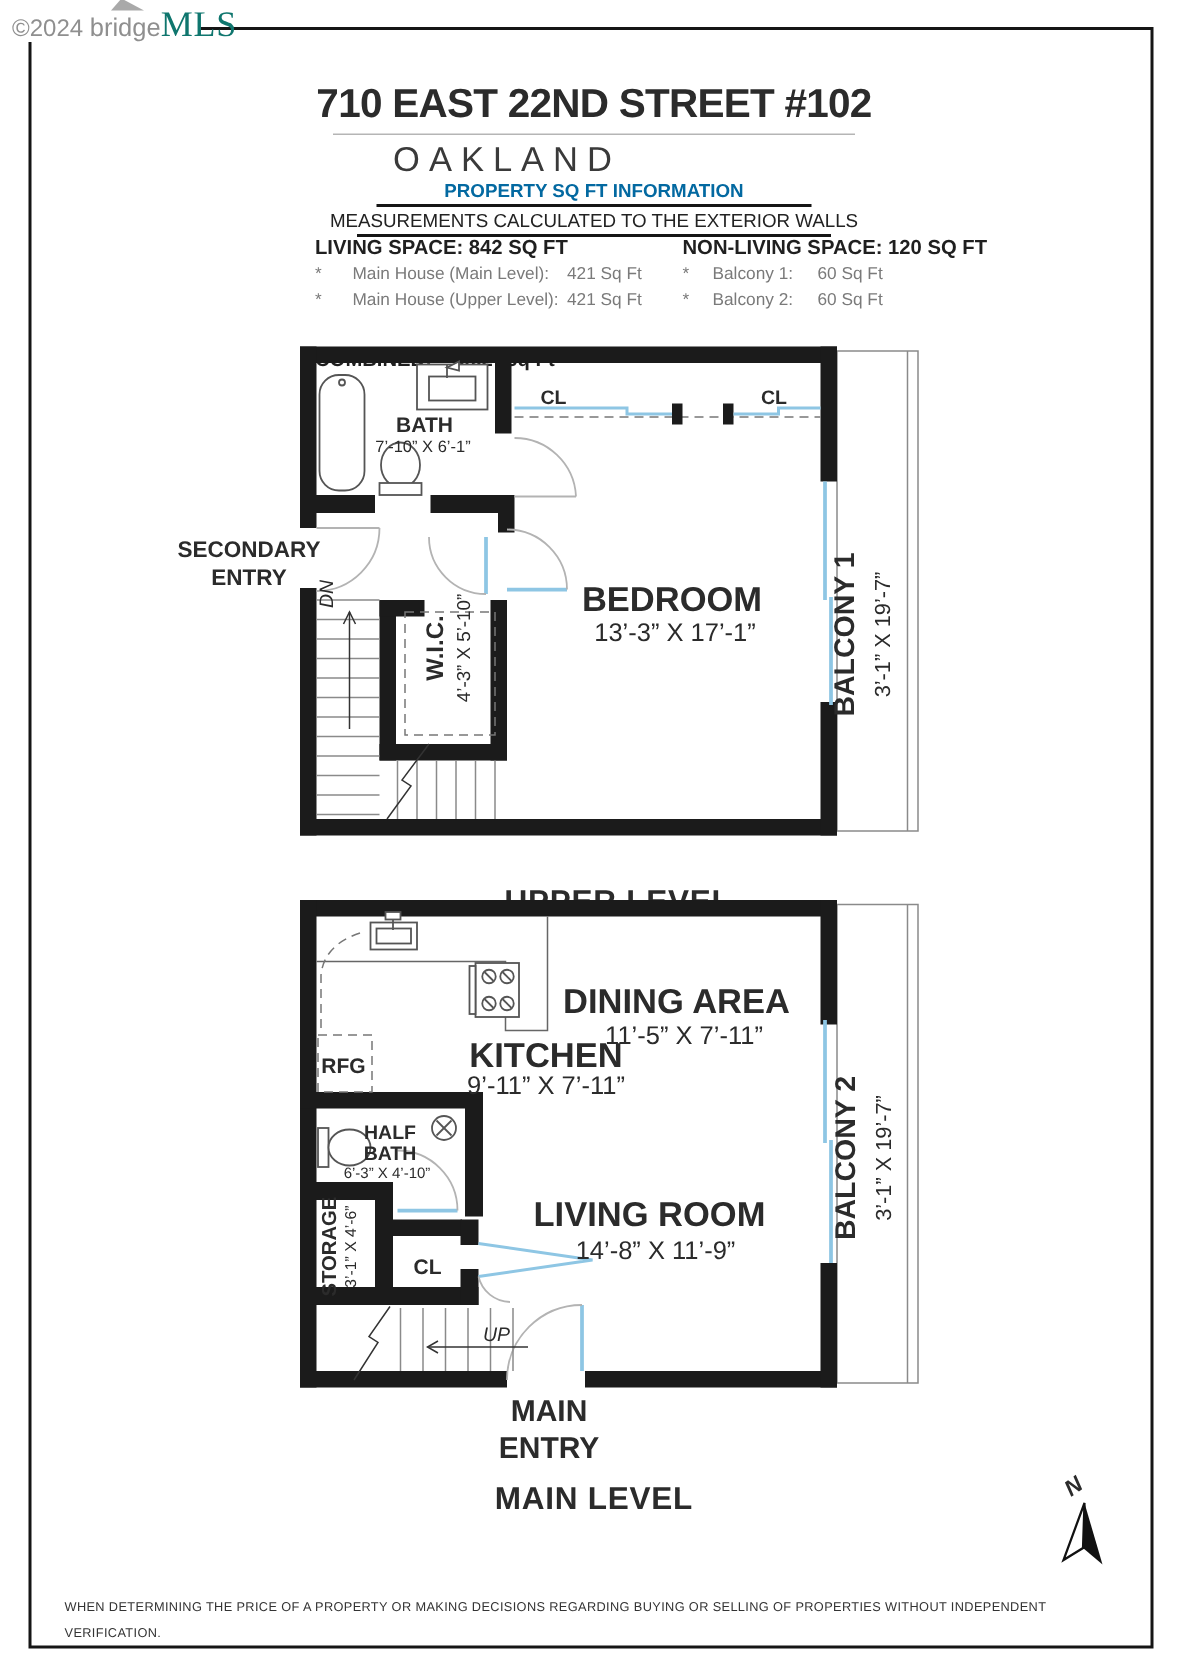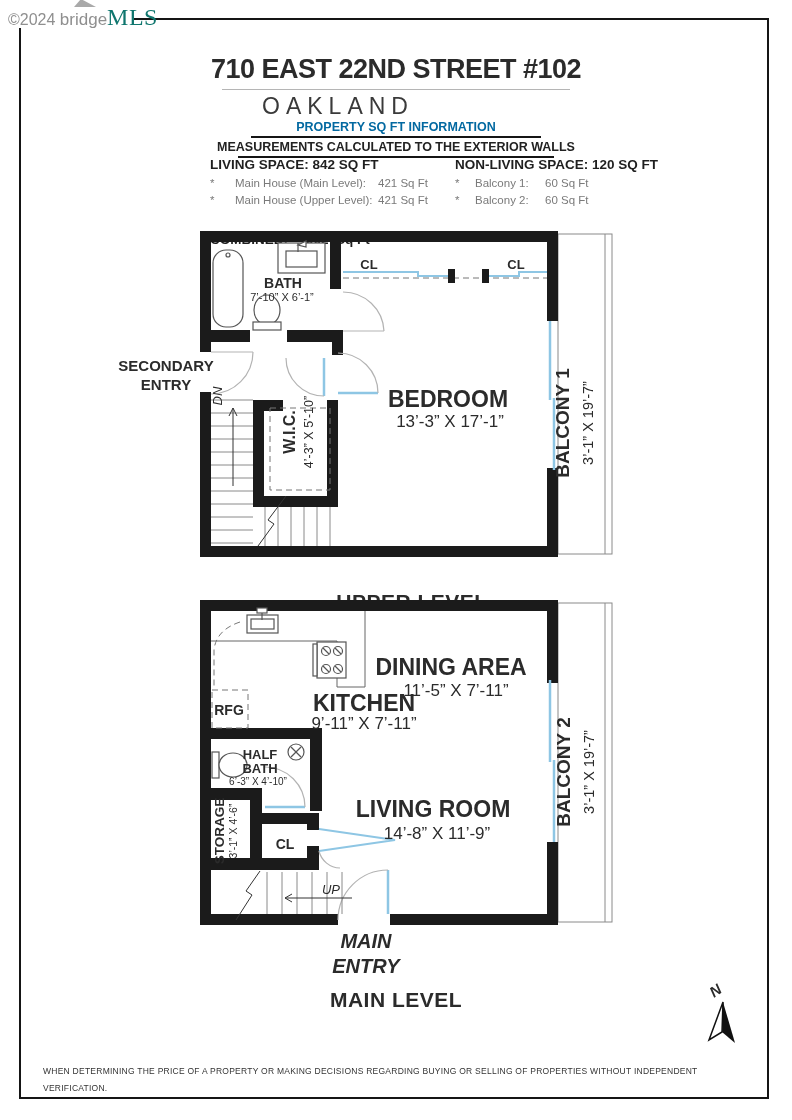--- a/index.html
+++ b/index.html
@@ -12,33 +12,33 @@
   .wm .c{color:#8f8f8f;font-size:16px;}
   .wm .b{color:#8f8f8f;font-size:17px;}
   .wm .m{color:#0f766e;font-size:24px;letter-spacing:.5px;font-family:Liberation Serif, serif;}
   .wm .roof{position:absolute;left:74px;top:-1px;width:0;height:0;border-left:7px solid transparent;border-right:15px solid transparent;border-bottom:8px solid #9a9a9a;opacity:.85;}
   
   .title{left:0;top:54px;width:792px;text-align:center;font-size:27px;font-weight:bold;color:#2b2b2b;letter-spacing:-.5px;}
   .title-rule{left:222px;top:89px;width:348px;border-top:1px solid #b5b5b5;}
   .city{left:0;top:93px;width:676px;text-align:center;font-size:23px;color:#3a3a3a;letter-spacing:6px;}
   .h-info{left:0;top:120px;width:792px;text-align:center;font-size:12.5px;font-weight:bold;color:#0369a1;}
   .u1{left:251px;top:136px;width:290px;border-top:2px solid #151515;}
-  .h-meas{left:0;top:140px;width:792px;text-align:center;font-size:12.5px;font-weight:bold;color:#222;}
+  .h-meas{left:0;top:140px;width:792px;text-align:center;font-size:12.5px;font-weight:normal;color:#222;}
   .u2{left:238px;top:156px;width:316px;border-top:2px solid #151515;}
   
   .col{font-size:11.5px;color:#7a7a7a;}
   .col .hd{font-size:13.5px;font-weight:bold;color:#1f1f1f;margin-bottom:4px;}
   .itm{display:grid;margin-top:2px;line-height:15px;}
   .col1 .itm{grid-template-columns:25px 143px auto;}
   .col2 .itm{grid-template-columns:20px 70px auto;}
   .combined{left:210px;top:204px;display:flex;gap:18px;font-size:13.5px;font-weight:bold;color:#1f1f1f;margin-top:28px;}
   .pre{white-space:pre;}
   
   .cap{width:792px;left:0;text-align:center;font-size:21px;font-weight:bold;color:#2b2b2b;letter-spacing:.5px;}
-  .entry-lbl{left:266px;top:929px;width:200px;text-align:center;font-size:20px;font-weight:bold;color:#2b2b2b;line-height:25px;font-style:italic;}
+  .entry-lbl{left:266px;top:929px;width:200px;text-align:center;font-size:20px;font-weight:bold;color:#2b2b2b;line-height:25px;}
   
   .disc{left:43px;top:1063px;width:712px;font-size:8.5px;color:#333;letter-spacing:.25px;line-height:17px;}
   
   svg text{font-family:"Liberation Sans",sans-serif;fill:#2b2b2b;}
   .wall{fill:#1b1b1b;}
   .thin{stroke:#666;fill:none;stroke-width:1;}
   .fix{stroke:#555;fill:#fff;stroke-width:1.2;}
   .arc{stroke:#b3b3b3;fill:none;stroke-width:1.2;}
   .blue{stroke:#8ec6e4;fill:none;stroke-width:2.5;}
   .blue2{stroke:#8ec6e4;fill:none;stroke-width:2;}

